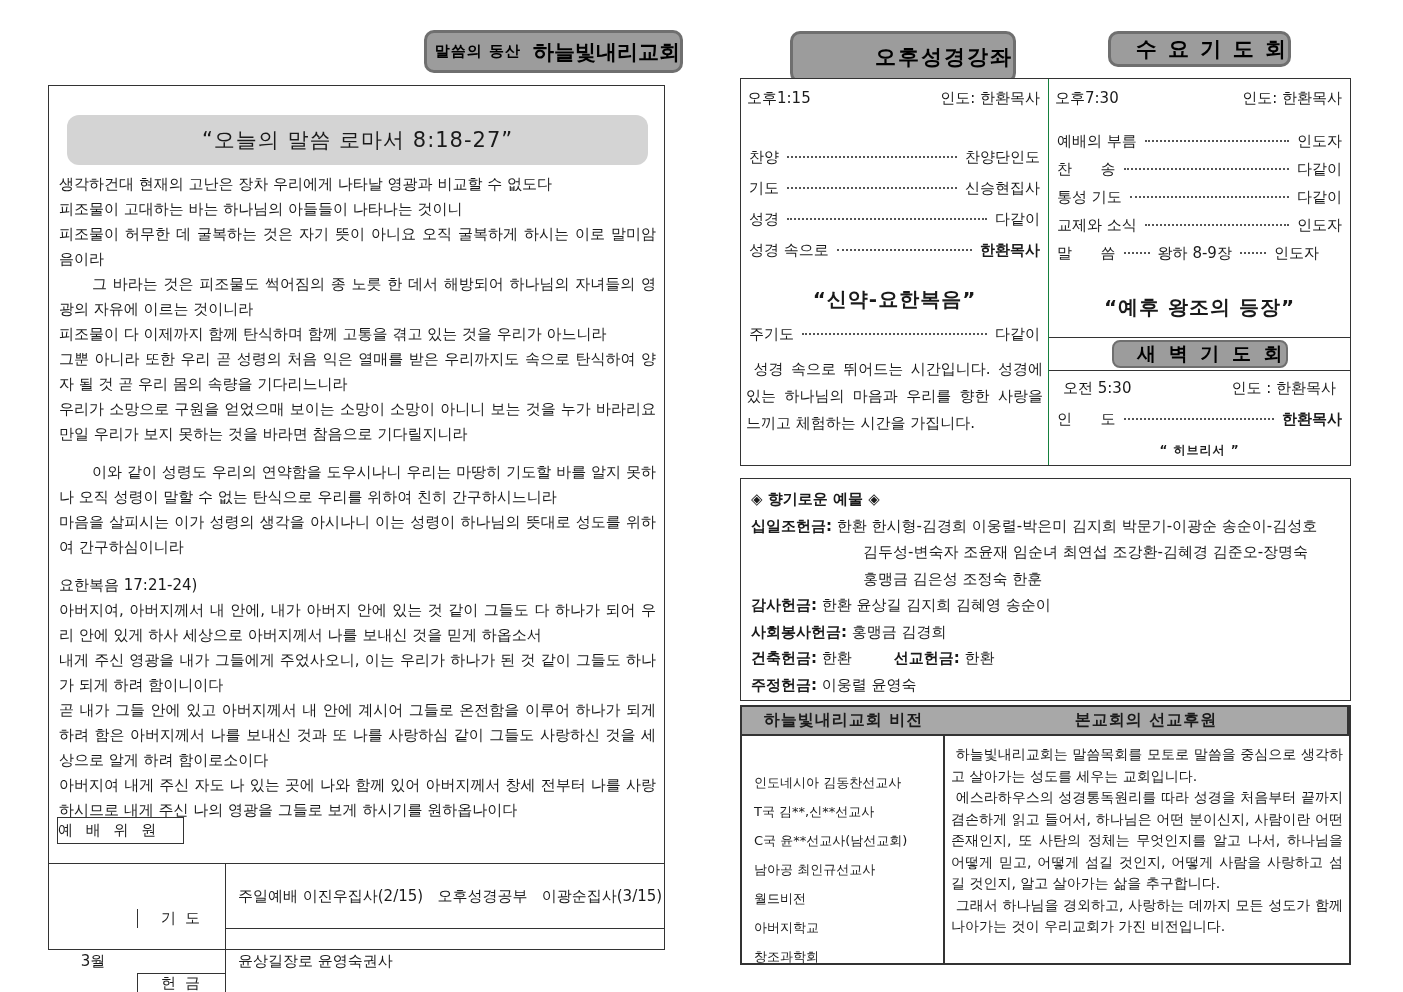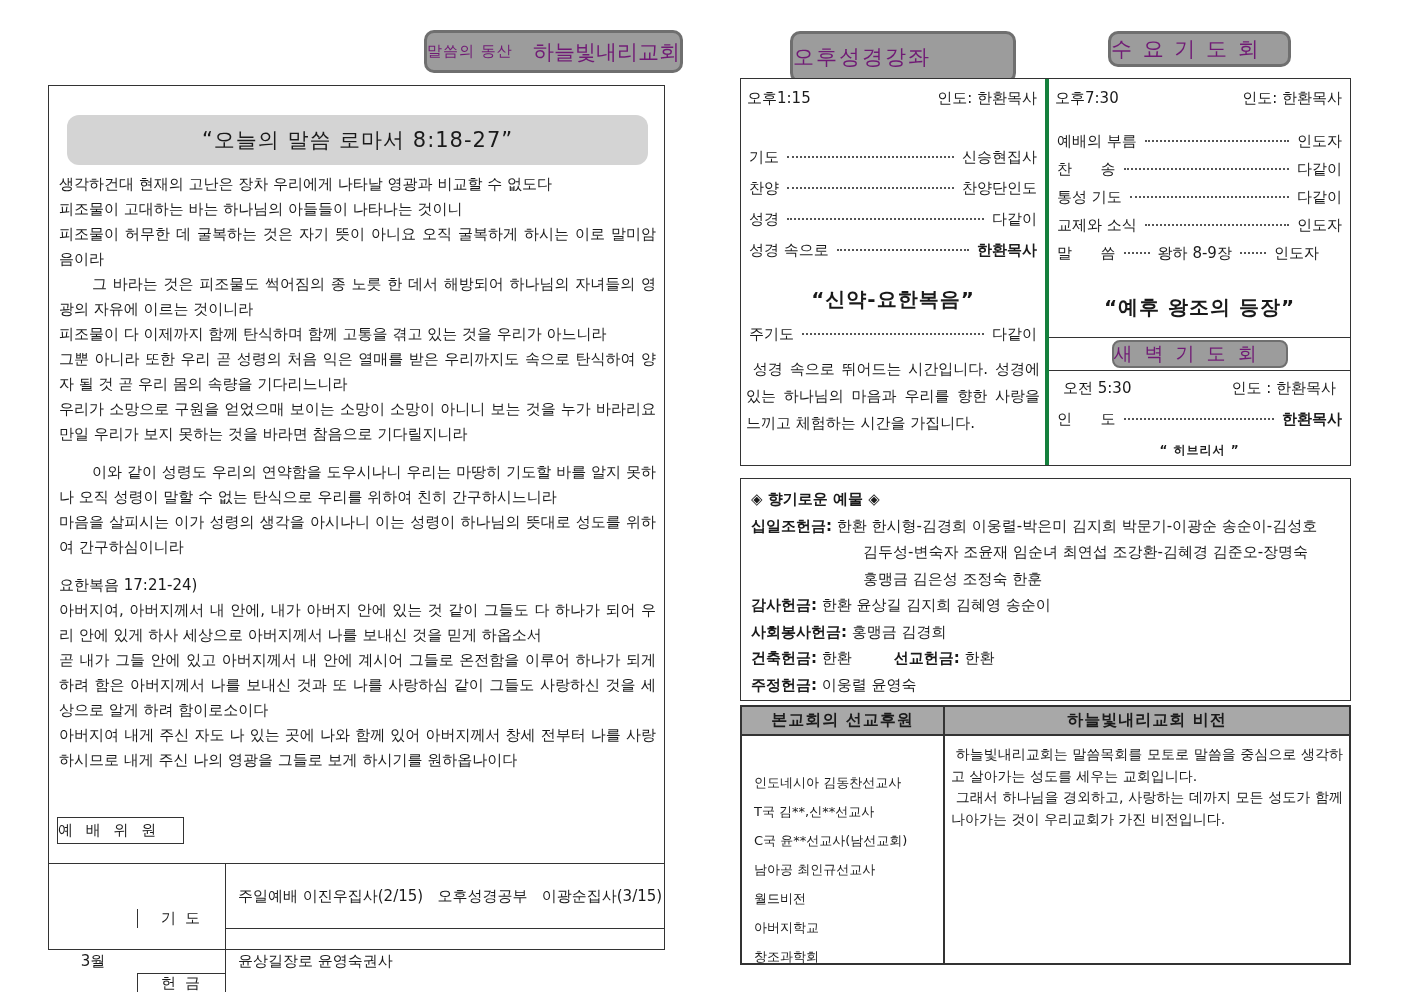--- a/index.html
+++ b/index.html
@@ -1,21 +1,21 @@
 <!DOCTYPE html>
 <html><head>
 <meta charset="utf-8">
 <style>
   * { margin:0; padding:0; box-sizing:border-box; }
   html,body { width:1403px; height:992px; background:#ffffff; font-family:"DejaVu Sans","Liberation Sans",sans-serif; color:#1a1a1a; }
   body { position:relative; overflow:hidden; }
 
   
   .badge { background:#9c9c9c; border:3px solid #6f6f6f; border-radius:10px;
-           display:flex; align-items:center; justify-content:space-between; font-weight:normal; color:#701a75; }
+           display:flex; align-items:center; justify-content:flex-end; font-weight:bold; color:#000000; }
   .pre { white-space:pre; }
   .prewrap { white-space:pre-wrap; }
 
   
   #header-badge { position:absolute; left:424px; top:30px; width:259px; height:43px; gap:12px; }
   #header-badge .small { font-size:15px; letter-spacing:1px; }
   #header-badge .large { font-size:21px; letter-spacing:0px; }
 
   
   #left-page { position:absolute; left:48px; top:85px; width:617px; height:865px; border:1px solid #333; background:#fff; }
@@ -37,21 +37,21 @@
   #left-table .month { grid-row:1/4; border-top:none; justify-content:center; }
   #left-table .lab { justify-content:center; border-left:1px solid #333; letter-spacing:2px;margin-top:45px; }
   #left-table .val { border-left:1px solid #333; padding-left:12px; }
 
   
   #afternoon-btn { position:absolute; left:790px; top:31px; width:226px; height:52px; font-size:21px; letter-spacing:2px; }
   #wednesday-btn { position:absolute; left:1108px; top:31px; width:183px; height:36px; font-size:21px; letter-spacing:2px; }
 
   
   #order-box { position:absolute; left:740px; top:78px; width:611px; height:388px; border:1px solid #333; display:flex; background:#fff; }
-  .col-left  { width:308px; border-right:4px solid #15803d; overflow:hidden; }
+  .col-left  { width:308px; border-right:1px solid #15803d; overflow:hidden; }
   .col-right { flex:1; display:flex; flex-direction:column; overflow:hidden; }
   .time-row { display:flex; justify-content:space-between; padding:10px 8px 0 6px; font-size:15px; }
   .order-list { padding:0 8px; }
   .order-row { display:flex; align-items:baseline; height:31px; font-size:15px; }
   .col-right .order-row { height:28px; }
   .order-row .leader { flex:1; margin:0 8px; border-bottom:2px dotted #555; transform:translateY(-4px); }
   .order-row .leader.short { flex:0 0 26px; }
   .order-row .bold { font-weight:bold; }
   .order-subtitle { text-align:center; font-weight:bold; font-size:20px; letter-spacing:1px; }
   #ac-items { margin-top:40px; }
@@ -99,20 +99,21 @@
     <p>피조물이 고대하는 바는 하나님의 아들들이 나타나는 것이니</p>
     <p>피조물이 허무한 데 굴복하는 것은 자기 뜻이 아니요 오직 굴복하게 하시는 이로 말미암음이라</p>
     <p class="ind">그 바라는 것은 피조물도 썩어짐의 종 노릇 한 데서 해방되어 하나님의 자녀들의 영광의 자유에 이르는 것이니라</p>
     <p>피조물이 다 이제까지 함께 탄식하며 함께 고통을 겪고 있는 것을 우리가 아느니라</p>
     <p>그뿐 아니라 또한 우리 곧 성령의 처음 익은 열매를 받은 우리까지도 속으로 탄식하여 양자 될 것 곧 우리 몸의 속량을 기다리느니라</p>
     <p>우리가 소망으로 구원을 얻었으매 보이는 소망이 소망이 아니니 보는 것을 누가 바라리요 만일 우리가 보지 못하는 것을 바라면 참음으로 기다릴지니라</p>
     <p class="ind gap">이와 같이 성령도 우리의 연약함을 도우시나니 우리는 마땅히 기도할 바를 알지 못하나 오직 성령이 말할 수 없는 탄식으로 우리를 위하여 친히 간구하시느니라</p>
     <p>마음을 살피시는 이가 성령의 생각을 아시나니 이는 성령이 하나님의 뜻대로 성도를 위하여 간구하심이니라</p>
     <p class="gap">요한복음 17:21-24)</p>
     <p>아버지여, 아버지께서 내 안에, 내가 아버지 안에 있는 것 같이 그들도 다 하나가 되어 우리 안에 있게 하사 세상으로 아버지께서 나를 보내신 것을 믿게 하옵소서</p>
+    <p>내게 주신 영광을 내가 그들에게 주었사오니, 이는 우리가 하나가 된 것 같이 그들도 하나가 되게 하려 함이니이다</p>
     <p>곧 내가 그들 안에 있고 아버지께서 내 안에 계시어 그들로 온전함을 이루어 하나가 되게 하려 함은 아버지께서 나를 보내신 것과 또 나를 사랑하심 같이 그들도 사랑하신 것을 세상으로 알게 하려 함이로소이다</p>
     <p>아버지여 내게 주신 자도 나 있는 곳에 나와 함께 있어 아버지께서 창세 전부터 나를 사랑하시므로 내게 주신 나의 영광을 그들로 보게 하시기를 원하옵나이다</p>
   </div>
 
   <div id="committee-label">예 배 위 원</div>
 
   <div id="left-table">
     <div class="cell month">3월</div>
     <div class="cell lab r0">기 도</div>
     <div class="cell val r0 pre">주일예배 이진우집사(2/15)   오후성경공부   이광순집사(3/15)</div>
@@ -128,28 +129,28 @@
 
 <div id="order-box">
 
   <div class="col-left">
     <div class="time-row">
       <span>오후1:15</span>
       <span>인도: 한환목사</span>
     </div>
     <div id="ac-items" class="order-list">
       <div class="order-row">
+        <span class="pre">찬양</span>
+        <span class="leader"></span>
+        <span class="pre">찬양단인도</span>
+      </div>
+      <div class="order-row">
         <span class="pre">기도</span>
         <span class="leader"></span>
         <span class="pre">신승현집사</span>
-      </div>
-      <div class="order-row">
-        <span class="pre">찬양</span>
-        <span class="leader"></span>
-        <span class="pre">찬양단인도</span>
       </div>
       <div class="order-row">
         <span class="pre">성경</span>
         <span class="leader"></span>
         <span class="pre">다같이</span>
       </div>
       <div class="order-row">
         <span class="pre">성경 속으로</span>
         <span class="leader"></span>
         <span class="pre bold">한환목사</span>
@@ -227,28 +228,29 @@
   <div class="off-cont">홍맹금 김은성 조정숙 한훈</div>
   <div><b>감사헌금:</b> <span>한환 윤상길 김지희 김혜영 송순이</span></div>
   <div><b>사회봉사헌금:</b> <span>홍맹금 김경희</span></div>
   <div>
     <b>건축헌금:</b> <span>한환</span><span class="off-inline-gap"></span><b>선교헌금:</b> <span>한환</span>
   </div>
   <div><b>주정헌금:</b> <span>이웅렬 윤영숙</span></div>
 </div>
 
 <div id="mission-box">
+  <div class="th">하늘빛내리교회 비전</div>
   <div class="th c1">본교회의 선교후원</div>
-  <div class="th">하늘빛내리교회 비전</div>
   <div id="mission-list">
     <div>인도네시아 김동찬선교사</div>
     <div>T국 김**,신**선교사</div>
     <div>C국 윤**선교사(남선교회)</div>
     <div>남아공 최인규선교사</div>
     <div>월드비전</div>
     <div>아버지학교</div>
     <div>창조과학회</div>
   </div>
   <div id="vision-text">
     <p class="prewrap"> 하늘빛내리교회는 말씀목회를 모토로 말씀을 중심으로 생각하고 살아가는 성도를 세우는 교회입니다.</p>
+    <p class="prewrap"> 에스라하우스의 성경통독원리를 따라 성경을 처음부터 끝까지 겸손하게 읽고 들어서, 하나님은 어떤 분이신지, 사람이란 어떤 존재인지, 또 사탄의 정체는 무엇인지를 알고 나서, 하나님을 어떻게 믿고, 어떻게 섬길 것인지, 어떻게 사람을 사랑하고 섬길 것인지, 알고 살아가는 삶을 추구합니다.</p>
     <p class="prewrap"> 그래서 하나님을 경외하고, 사랑하는 데까지 모든 성도가 함께 나아가는 것이 우리교회가 가진 비전입니다.</p>
   </div>
 </div>
 
 </body></html>

